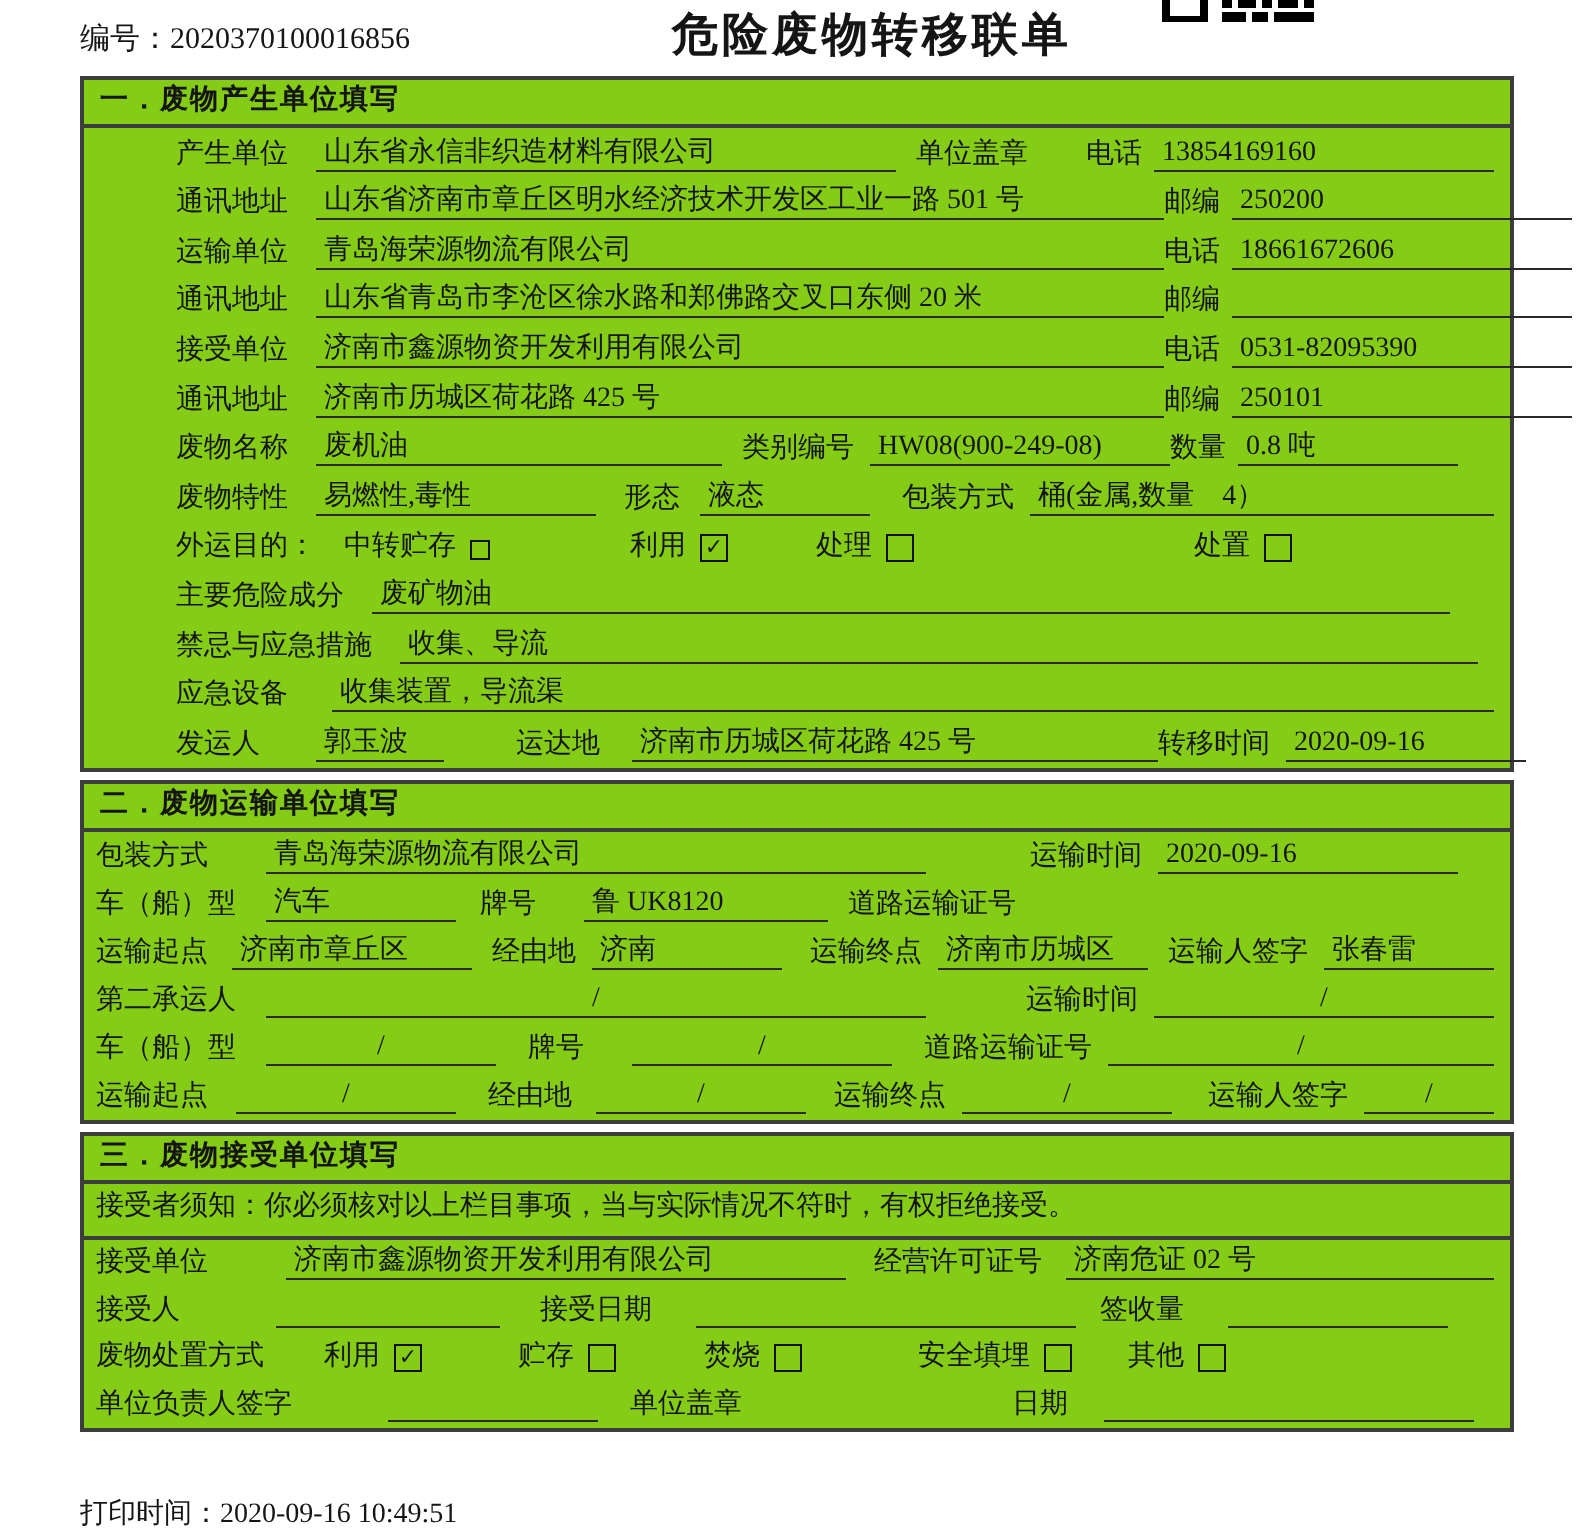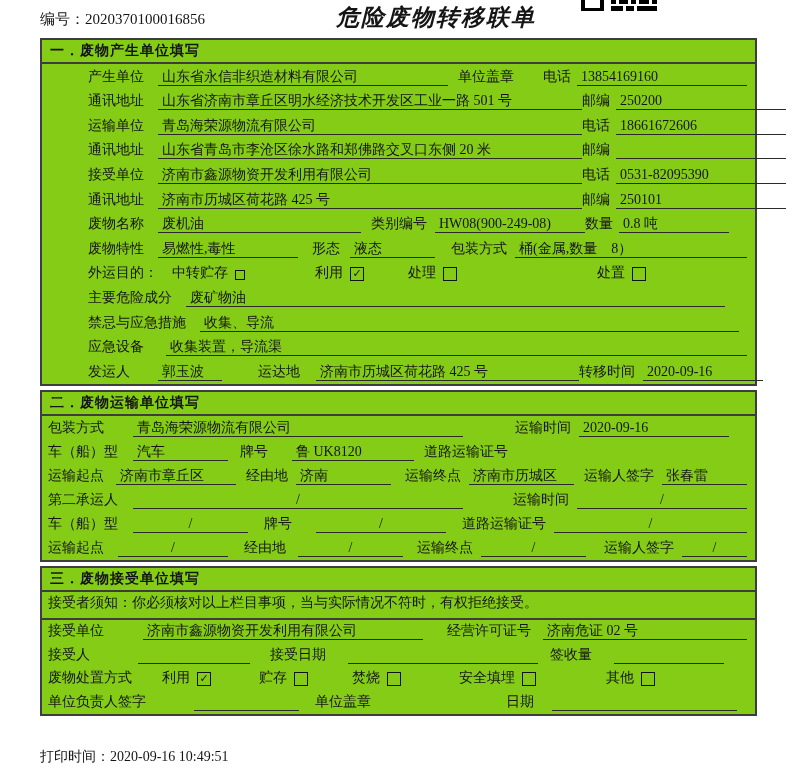--- a/index.html
+++ b/index.html
@@ -3,21 +3,21 @@
 <meta charset="utf-8">
 <style>
   html,body{margin:0;padding:0;}
   body{
     width:796px;height:768px;position:relative;overflow:hidden;
     background:#ffffff;color:#151515;
     font-family:"Liberation Serif","DejaVu Serif",serif;
   }
   .top{position:absolute;left:0;top:0;width:796px;height:38px;}
   .serial{position:absolute;left:40px;top:10px;font-size:15px;white-space:nowrap;}
-  .doc-title{position:absolute;left:336px;top:2px;font-size:23px;font-weight:bold;letter-spacing:2px;white-space:nowrap;font-style:italic;}
+  .doc-title{position:absolute;left:336px;top:2px;font-size:23px;font-weight:bold;letter-spacing:2px;white-space:nowrap;}
   .qr{position:absolute;left:581px;top:0;}
 
   .form{position:absolute;left:40px;top:38px;width:717px;}
   .box{border:2px solid #3d3d3d;background:#84cc16;box-sizing:border-box;}
   .box + .box{margin-top:4px;}
   .box-head{
     height:22px;line-height:22px;border-bottom:2px solid #3d3d3d;
     font-size:14px;font-weight:bold;padding:0 8px;letter-spacing:1px;
   }
   .notice-row{
@@ -126,21 +126,21 @@
       <span class="lbl ml-auto" style="width:34px">数量</span>
       <span class="ul" style="width:110px;margin-right:25px">0.8 吨</span>
     </div>
 
     <div class="row">
       <span class="lbl" style="width:70px">废物特性</span>
       <span class="ul" style="width:140px">易燃性,毒性</span>
       <span class="lbl" style="margin-left:14px">形态</span>
       <span class="ul" style="width:85px;margin-left:10px">液态</span>
       <span class="lbl" style="margin-left:16px">包装方式</span>
-      <span class="ul grow" style="margin-left:8px;margin-right:2px">桶(金属,数量　8）</span>
+      <span class="ul grow" style="margin-left:8px;margin-right:2px">桶(金属,数量　4）</span>
     </div>
 
     <div class="row">
       <span class="lbl">外运目的：</span>
       <span class="opt" style="margin-left:14px">
         <span class="opt-label">中转贮存</span>
         <span class="cb cb-small"><span></span></span>
       </span>
       <span class="opt" style="margin-left:70px">
         <span class="opt-label">利用</span>
@@ -238,21 +238,21 @@
     </div>
   </section>
 
   <section class="box s3">
     <div class="box-head">三．废物接受单位填写</div>
     <div class="notice-row">接受者须知：你必须核对以上栏目事项，当与实际情况不符时，有权拒绝接受。</div>
 
     <div class="row">
       <span class="lbl" style="width:70px">接受单位</span>
       <span class="ul" style="width:280px;margin-left:25px">济南市鑫源物资开发利用有限公司</span>
-      <span class="lbl" style="margin-left:24px">经营许可证号</span>
+      <span class="lbl" style="margin-left:14px">经营许可证号</span>
       <span class="ul grow" style="margin-left:12px;margin-right:2px">济南危证 02 号</span>
     </div>
 
     <div class="row">
       <span class="lbl" style="width:70px">接受人</span>
       <span class="ul" style="width:112px;margin-left:20px"></span>
       <span class="lbl" style="margin-left:20px">接受日期</span>
       <span class="ul" style="width:190px;margin-left:22px"></span>
       <span class="lbl ml-auto">签收量</span>
       <span class="ul" style="width:110px;margin-left:22px;margin-right:25px"></span>
@@ -269,21 +269,21 @@
         <span class="cb"><span></span></span>
       </span>
       <span class="opt" style="margin-left:44px">
         <span class="opt-label">焚烧</span>
         <span class="cb"><span></span></span>
       </span>
       <span class="opt" style="margin-left:58px">
         <span class="opt-label">安全填埋</span>
         <span class="cb"><span></span></span>
       </span>
-      <span class="opt" style="margin-left:70px">
+      <span class="opt" style="margin-left:28px">
         <span class="opt-label">其他</span>
         <span class="cb"><span></span></span>
       </span>
     </div>
 
     <div class="row">
       <span class="lbl">单位负责人签字</span>
       <span class="ul" style="width:105px;margin-left:48px"></span>
       <span class="lbl" style="margin-left:16px">单位盖章</span>
       <span class="lbl ml-auto">日期</span>

